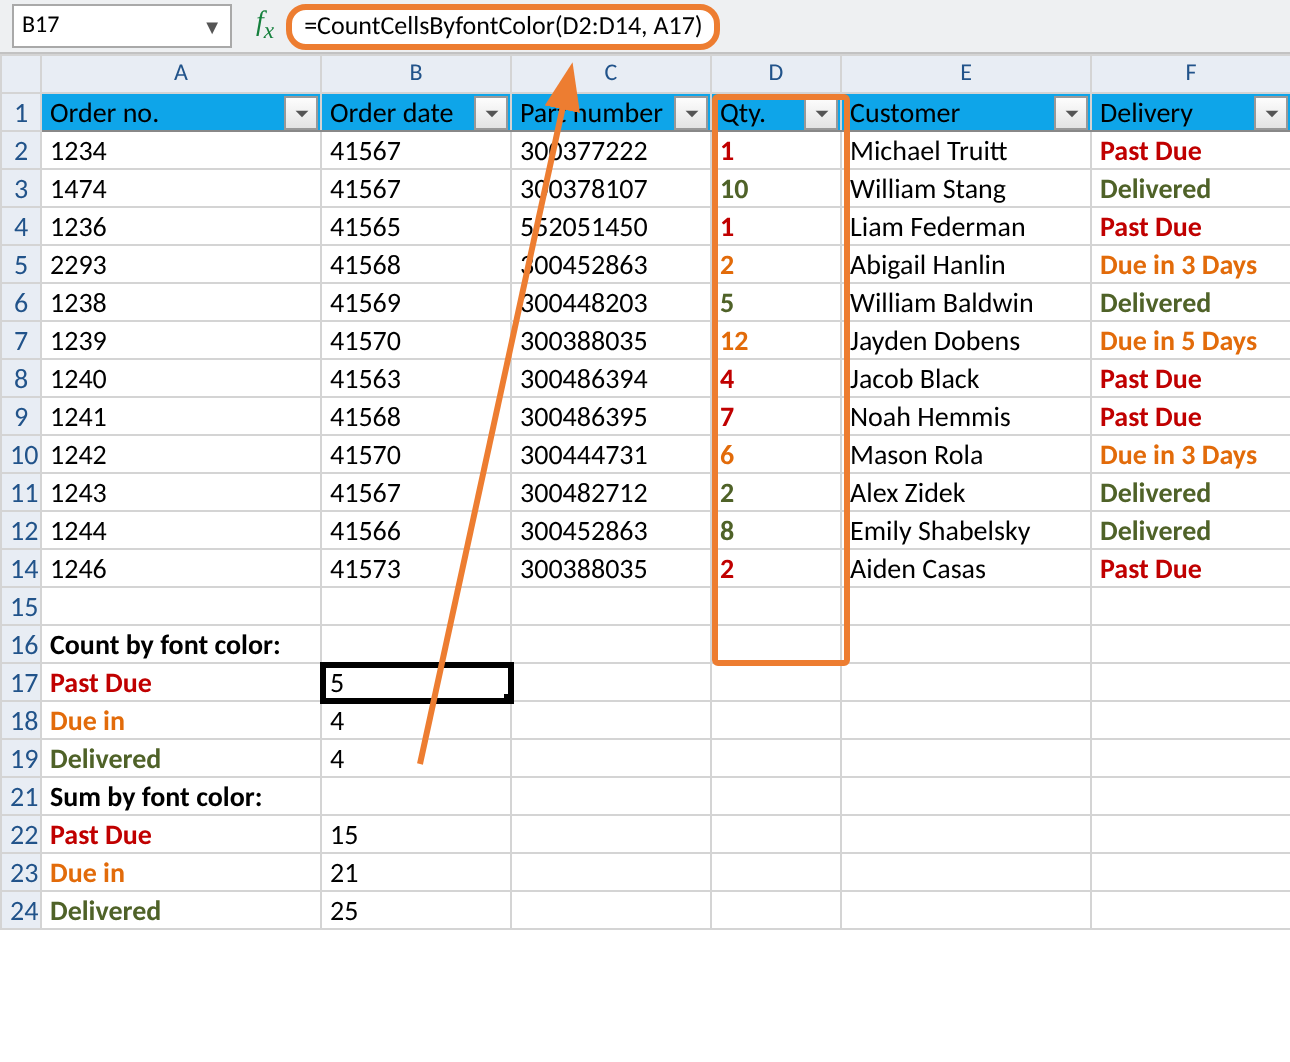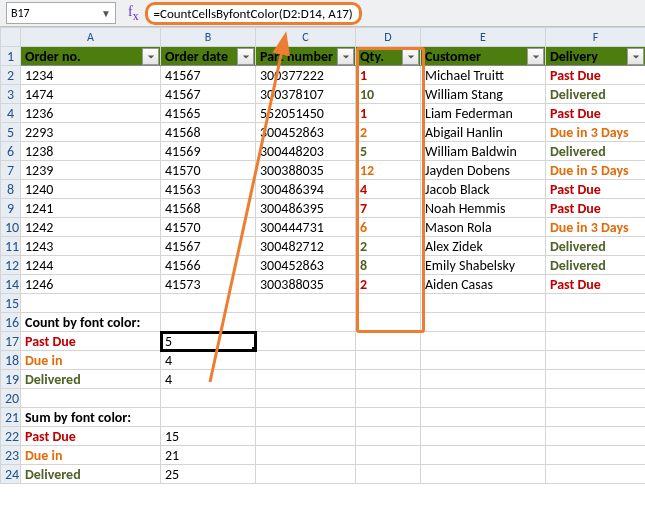--- a/index.html
+++ b/index.html
@@ -25,21 +25,22 @@
     border: 1px solid #A9A9A9;
     margin: 2px 6px;
     display: flex;
     align-items: center;
     padding: 0 4px;
     font-size: 12px;
     justify-content: space-between;
   }
   .namebox .dd { color:#555; font-size:10px; }
   .fx {
-    color: #6d28d9;
+    font-style: italic;
+    color: #15803d;
     font-family: "Times New Roman", serif;
     margin: 0 6px;
   }
   .formula-text-wrap {
     flex: 1;
   }
   .formula-text {
     border: 3px solid #ED7D31;
     border-radius: 10px;
     padding: 1px 6px;
@@ -76,22 +77,22 @@
     width: 20px;
     font-size: 12px;
   }
   .colA { width: 140px; }
   .colB { width: 95px; background:#fff; }
   .colC { width: 100px; }
   .colD { width: 65px; }
   .colE { width: 125px; }
   .colF { width: 100px; }
   .hdrcell {
-    background: #4d7c0f;
-    font-weight: bold;
+    background: #0ea5e9;
+    font-weight: normal;
     border-bottom: 1px solid #888 !important;
     position: relative;
   }
   .hdrcell .flt {
     position: absolute;
     right: 1px; top: 1px;
     width: 15px; height: 15px;
     border: 1px solid #999;
     background: linear-gradient(#fdfdfd,#e4e4e4);
     display:flex;align-items:center;justify-content:center;
@@ -338,29 +339,20 @@
         <tr>
     <td class="rowhdr">19</td>
     <td class="bold green">Delivered</td>
     <td class="num ">4</td>
     <td></td>
           <td></td>
           <td></td>
           <td></td>
         </tr>
         <tr>
-          <td class="rowhdr">20</td>
-          <td></td>
-          <td></td>
-          <td></td>
-          <td></td>
-          <td></td>
-          <td></td>
-        </tr>
-        <tr>
           <td class="rowhdr">21</td>
   <td class="bold">Sum by font color:</td>
   <td></td>
           <td></td>
           <td></td>
           <td></td>
           <td></td>
         </tr>
         <tr>
     <td class="rowhdr">22</td>

